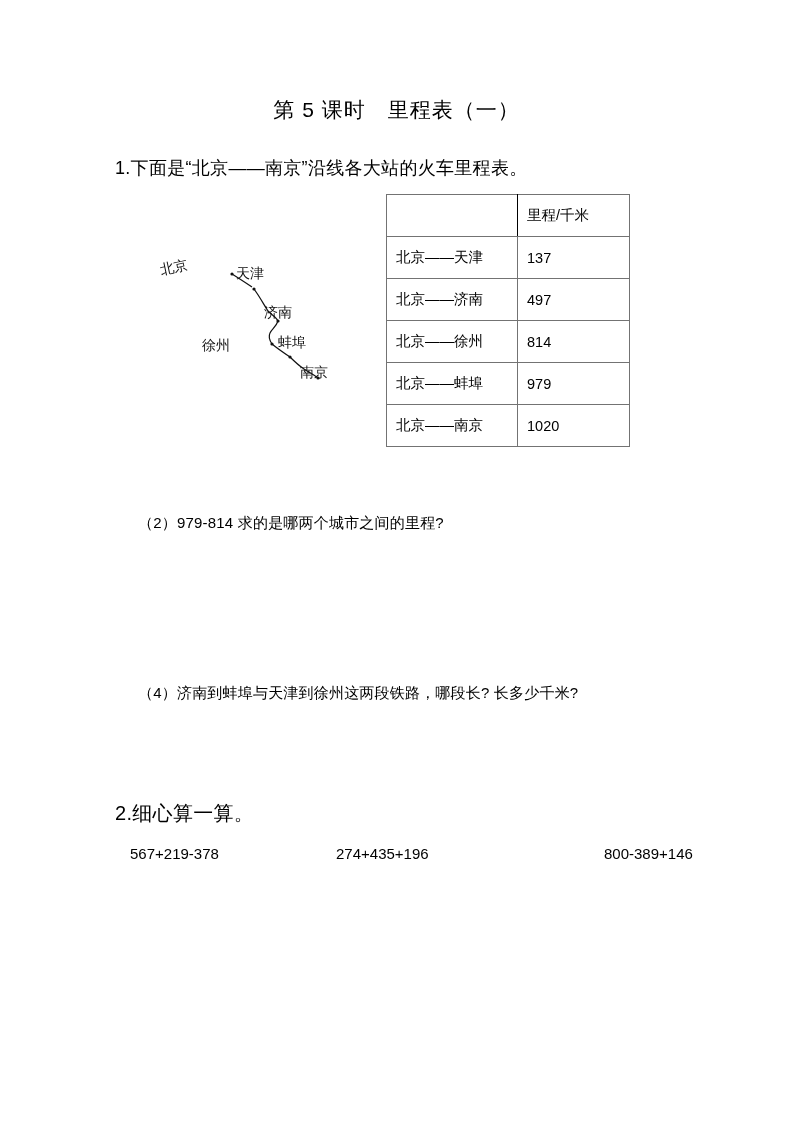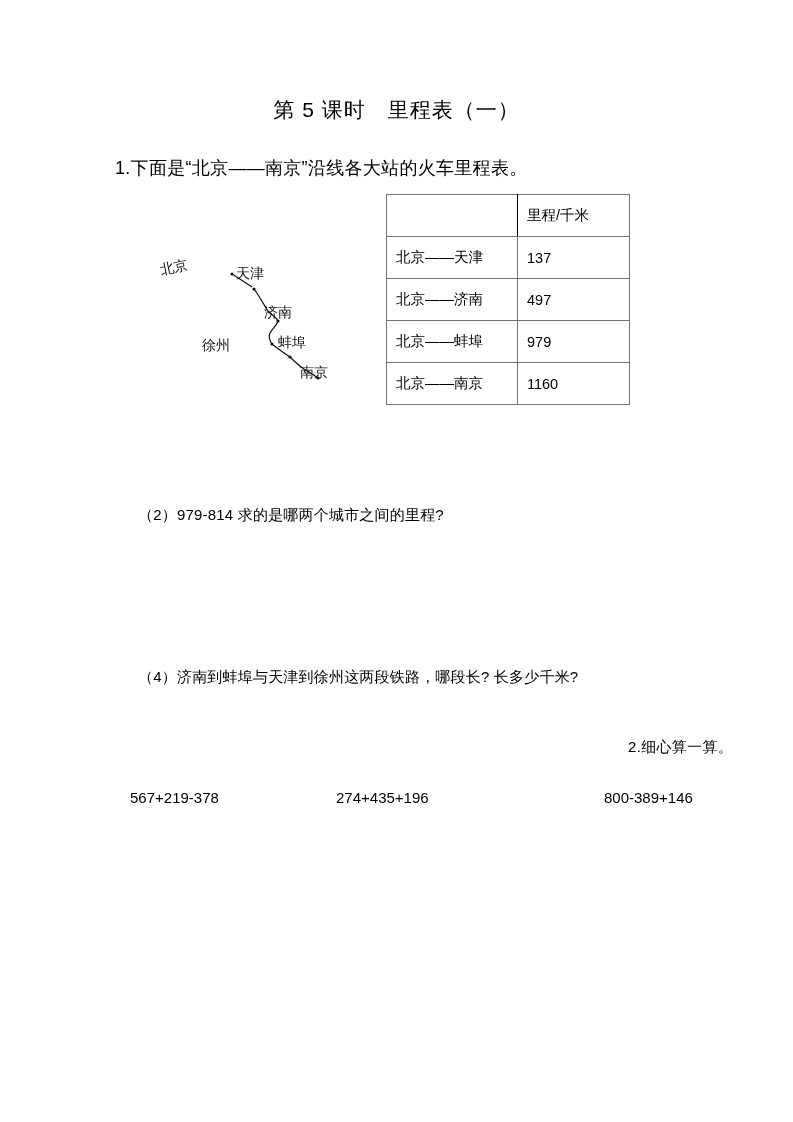--- a/index.html
+++ b/index.html
@@ -80,38 +80,37 @@
     color: #111;
     white-space: nowrap;
   }
   .map-label.rot {
     transform: rotate(-12deg);
   }
   
   .subq {
     font-size: 15px;
     margin-left: 78px;
-    margin-top: 0;
+    margin-top: 8px;
     letter-spacing: 0.2px;
     line-height: 30px;
   }
   .subq.first { margin-top: 24px; }
   .gap-big { height: 36px; }
   .gap-med { height: 30px; }
   
   .q2-line {
-    font-size: 15px;
+    font-size: 20px;
     margin-left: 55px;
-    margin-top: 46px;
+    margin-top: 92px;
     letter-spacing: 0.3px;
-    text-align: right;
   }
   .calc-row {
     display: flex;
-    margin-top: 32px;
+    margin-top: 18px;
     margin-left: 70px;
     width: 620px;
     font-size: 15px;
   }
   .calc-item {
     width: 33.33%;
     text-align: left;
   }
   .calc-item.c2 { padding-left: 60px; }
   .calc-item.c3 { padding-left: 122px; }
@@ -158,26 +157,30 @@
       </tr>
       <tr>
         <td class="col-route">北京——天津</td>
         <td class="col-value">137</td>
       </tr>
       <tr>
         <td class="col-route">北京——济南</td>
         <td class="col-value">497</td>
       </tr>
       <tr>
+        <td class="col-route">北京——徐州</td>
+        <td class="col-value">814</td>
+      </tr>
+      <tr>
         <td class="col-route">北京——蚌埠</td>
         <td class="col-value">979</td>
       </tr>
       <tr>
         <td class="col-route">北京——南京</td>
-        <td class="col-value">1160</td>
+        <td class="col-value">1020</td>
       </tr>
     </tbody>
       </table>
   </div>
 
   <div class="gap-big"></div>
 
   <div class="subq">（2）979-814 求的是哪两个城市之间的里程?</div>
   <div class="gap-big"></div>
   <div class="gap-med"></div>

